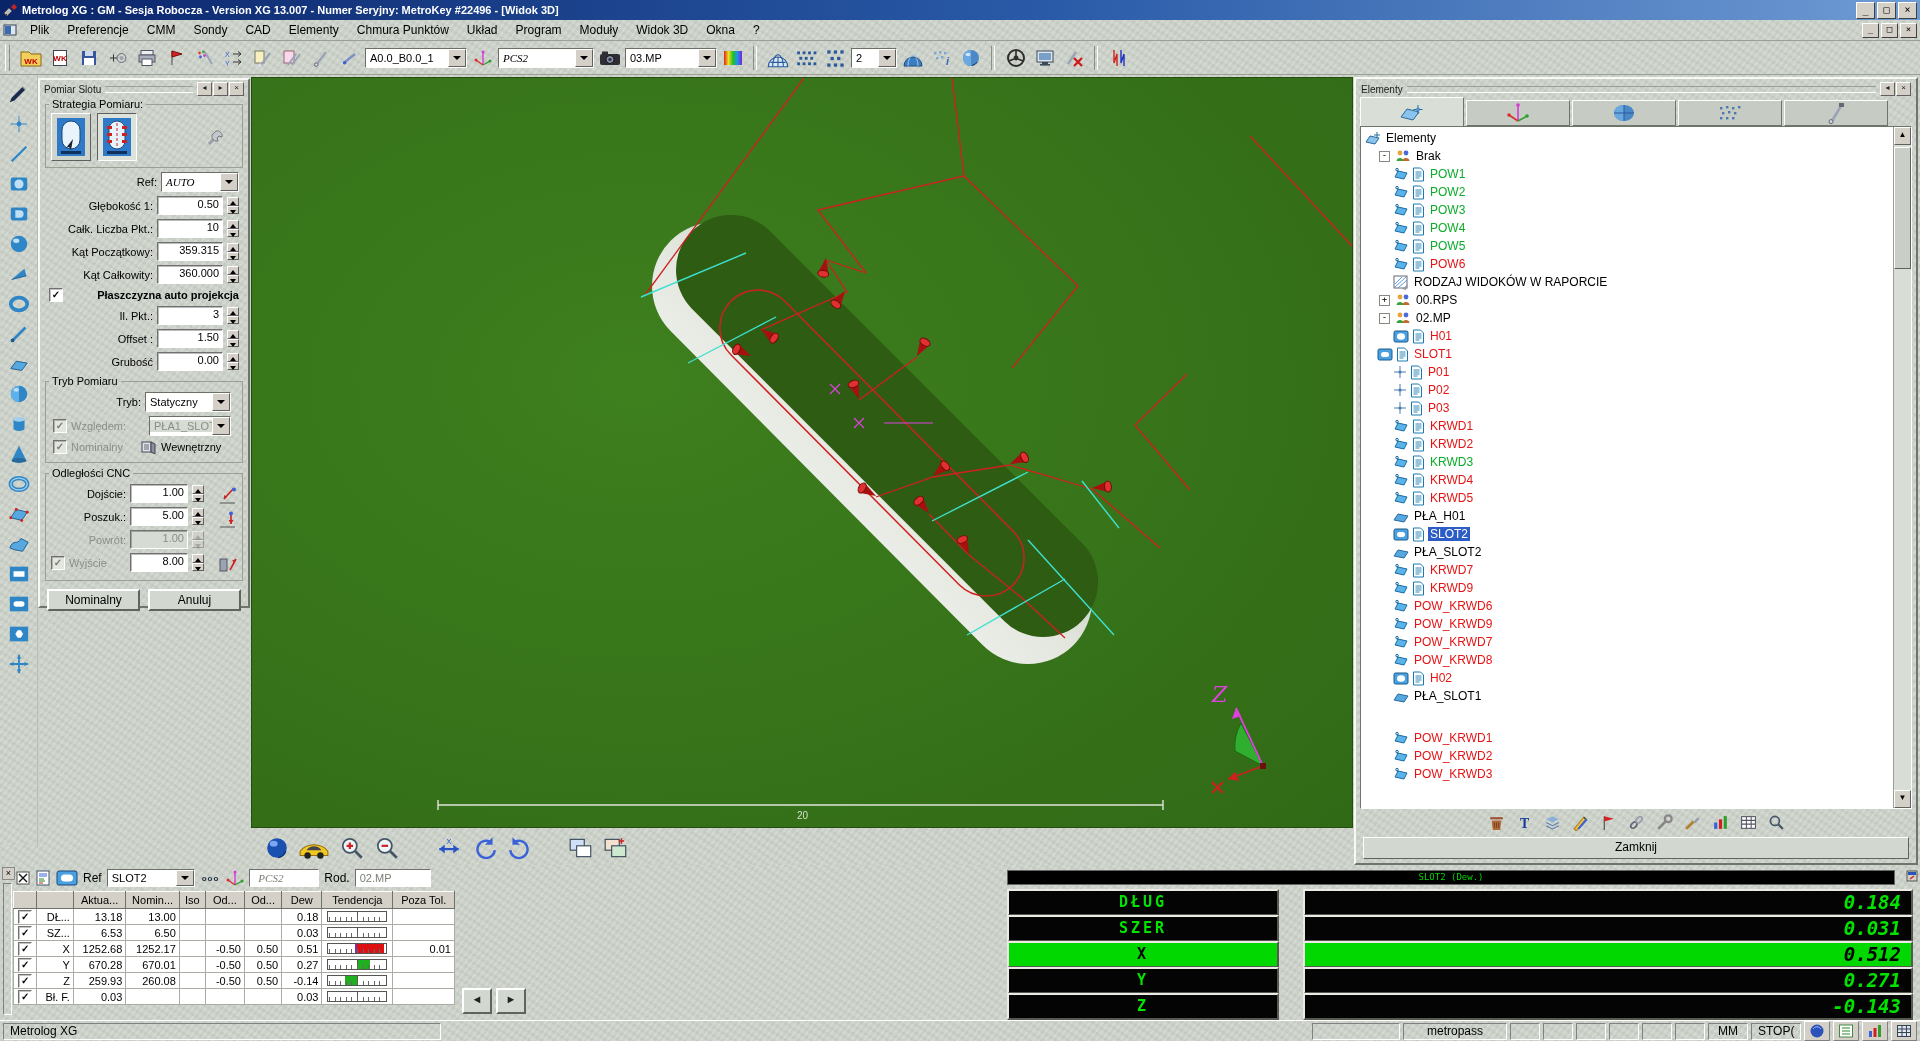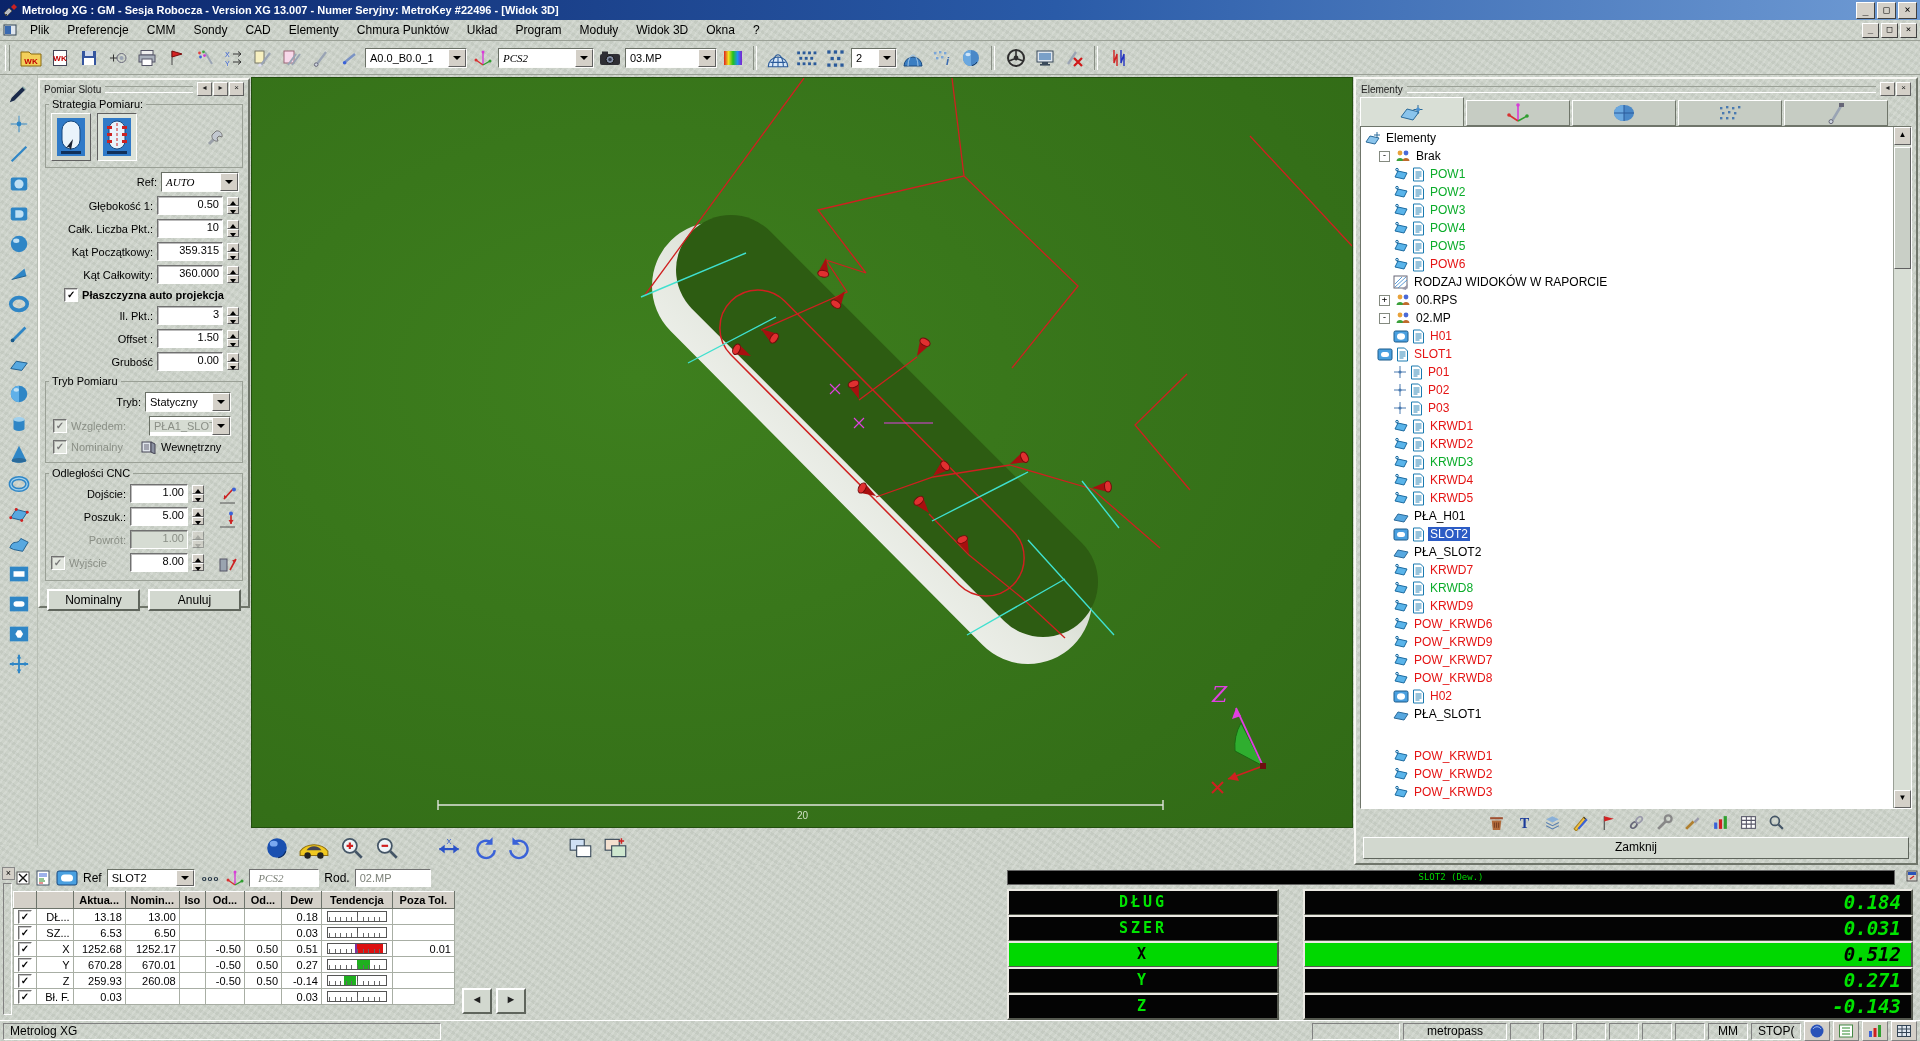--- a/index.html
+++ b/index.html
@@ -114,21 +114,21 @@
   .bl-close{position:absolute;left:2px;top:0;width:11px;height:11px;font-size:9px;line-height:10px;text-align:center;
     border:1px solid #888;background:#d4d0c8}
   .bl-strip{position:absolute;left:3px;top:16px;width:7px;height:130px;border:1px solid;border-color:#808080 #fff #fff #808080}
   .bl-head{position:absolute;left:16px;top:2px;display:flex;align-items:center;gap:5px}
   .hlab{font-size:12px}
   .sunken{border:1px solid;border-color:#707070 #fff #fff #707070;background:#fff;height:18px;
     display:flex;align-items:center;padding:0 4px;box-sizing:border-box;font-size:11px}
   .gray{color:#7a7f76}
   .ooobtn{font-size:8px;letter-spacing:1px;color:#234;padding:0 2px;font-weight:bold}
   .rtable{position:absolute;left:13px;top:24px;border-collapse:collapse;background:#fff}
-  .rtable th{background:#d4d0c8;border:1px solid;border-color:#fff #6d736a #6d736a #fff;font-weight:bold;
+  .rtable th{background:#d4d0c8;border:1px solid;border-color:#fff #6d736a #6d736a #fff;font-weight:normal;
     font-size:11px;height:16px;padding:0 2px;white-space:nowrap}
   .rtable td{border:1px solid #a8aea4;font-size:11px;height:15px;padding:0 3px;text-align:right;
     background:#fff;white-space:nowrap}
   .tnd{width:58px;height:9px;background:#fff;border:1px solid #555;position:relative;margin:0 auto}
   .tnd::before{content:"";position:absolute;left:50%;top:0;bottom:0;width:1px;background:#555}
   .tnd::after{content:"";position:absolute;left:1px;right:1px;bottom:0;height:4px;
     background:repeating-linear-gradient(90deg,#666 0 1px,transparent 1px 5.6px)}
   .tfill{position:absolute;top:0;bottom:0}
   .nav-arrows{position:absolute;left:462px;top:988px;display:flex;gap:4px}
   .navbtn{width:26px;height:22px;background:#d2d8cf;border:2px solid;border-color:#fff #5f655c #5f655c #fff;
@@ -636,21 +636,21 @@
   <div class="frow">
     <label class="flab">Kąt Całkowity:</label>
     <div class="spin">
         <span class="sval">360.000</span>
       </div>
     <span class="spb" style="height:17px">
         <i class="up"></i>
         <i class="dn"></i>
       </span>
   </div>
-  <div class="frow" style="justify-content:center;margin-left:8px">
+  <div class="frow" style="justify-content:space-between;margin-left:8px">
     <span class="cb ck"></span>
     <label style="font-weight:bold;font-size:11px">Płaszczyzna auto projekcja</label>
   </div>
   <div class="frow">
     <label class="flab">Il. Pkt.:</label>
     <div class="spin">
         <span class="sval">3</span>
       </div>
     <span class="spb" style="height:17px">
         <i class="up"></i>
@@ -1348,36 +1348,20 @@
               <circle cx="4" cy="2.6" r="1.3" fill="#cfeafc" stroke="#1a6aa0"></circle>
             </svg>
           </span>
           <span class="tico">
             <svg width="13" height="15" viewBox="0 0 13 15">
               <path d="M1.5 1h7l3 3v10h-10z" fill="#fff" stroke="#1a7ab0"></path>
               <path d="M3.5 5h6M3.5 7h6M3.5 9h6M3.5 11h4" stroke="#1a7ab0" stroke-width="0.9"></path>
             </svg>
           </span>
           <span class="tlab" style="color:#e41414">KRWD7</span>
-        </div>
-        <div class="trow" style="padding-left: 32px;">
-          <span class="tico">
-            <svg width="16" height="14" viewBox="0 0 16 14">
-              <path d="M2 10l3-6 9 2-3 6z" fill="#5ab4ea" stroke="#1a6aa0"></path>
-              <path d="M4 3l1 2" stroke="#1a6aa0"></path>
-              <circle cx="4" cy="2.6" r="1.3" fill="#cfeafc" stroke="#1a6aa0"></circle>
-            </svg>
-          </span>
-          <span class="tico">
-            <svg width="13" height="15" viewBox="0 0 13 15">
-              <path d="M1.5 1h7l3 3v10h-10z" fill="#fff" stroke="#1a7ab0"></path>
-              <path d="M3.5 5h6M3.5 7h6M3.5 9h6M3.5 11h4" stroke="#1a7ab0" stroke-width="0.9"></path>
-            </svg>
-          </span>
-          <span class="tlab" style="color:#0bac2a">KRWD8</span>
         </div>
         <div class="trow" style="padding-left: 32px;">
           <span class="tico">
             <svg width="16" height="14" viewBox="0 0 16 14">
               <path d="M2 10l3-6 9 2-3 6z" fill="#5ab4ea" stroke="#1a6aa0"></path>
               <path d="M4 3l1 2" stroke="#1a6aa0"></path>
               <circle cx="4" cy="2.6" r="1.3" fill="#cfeafc" stroke="#1a6aa0"></circle>
             </svg>
           </span>
           <span class="tico">

